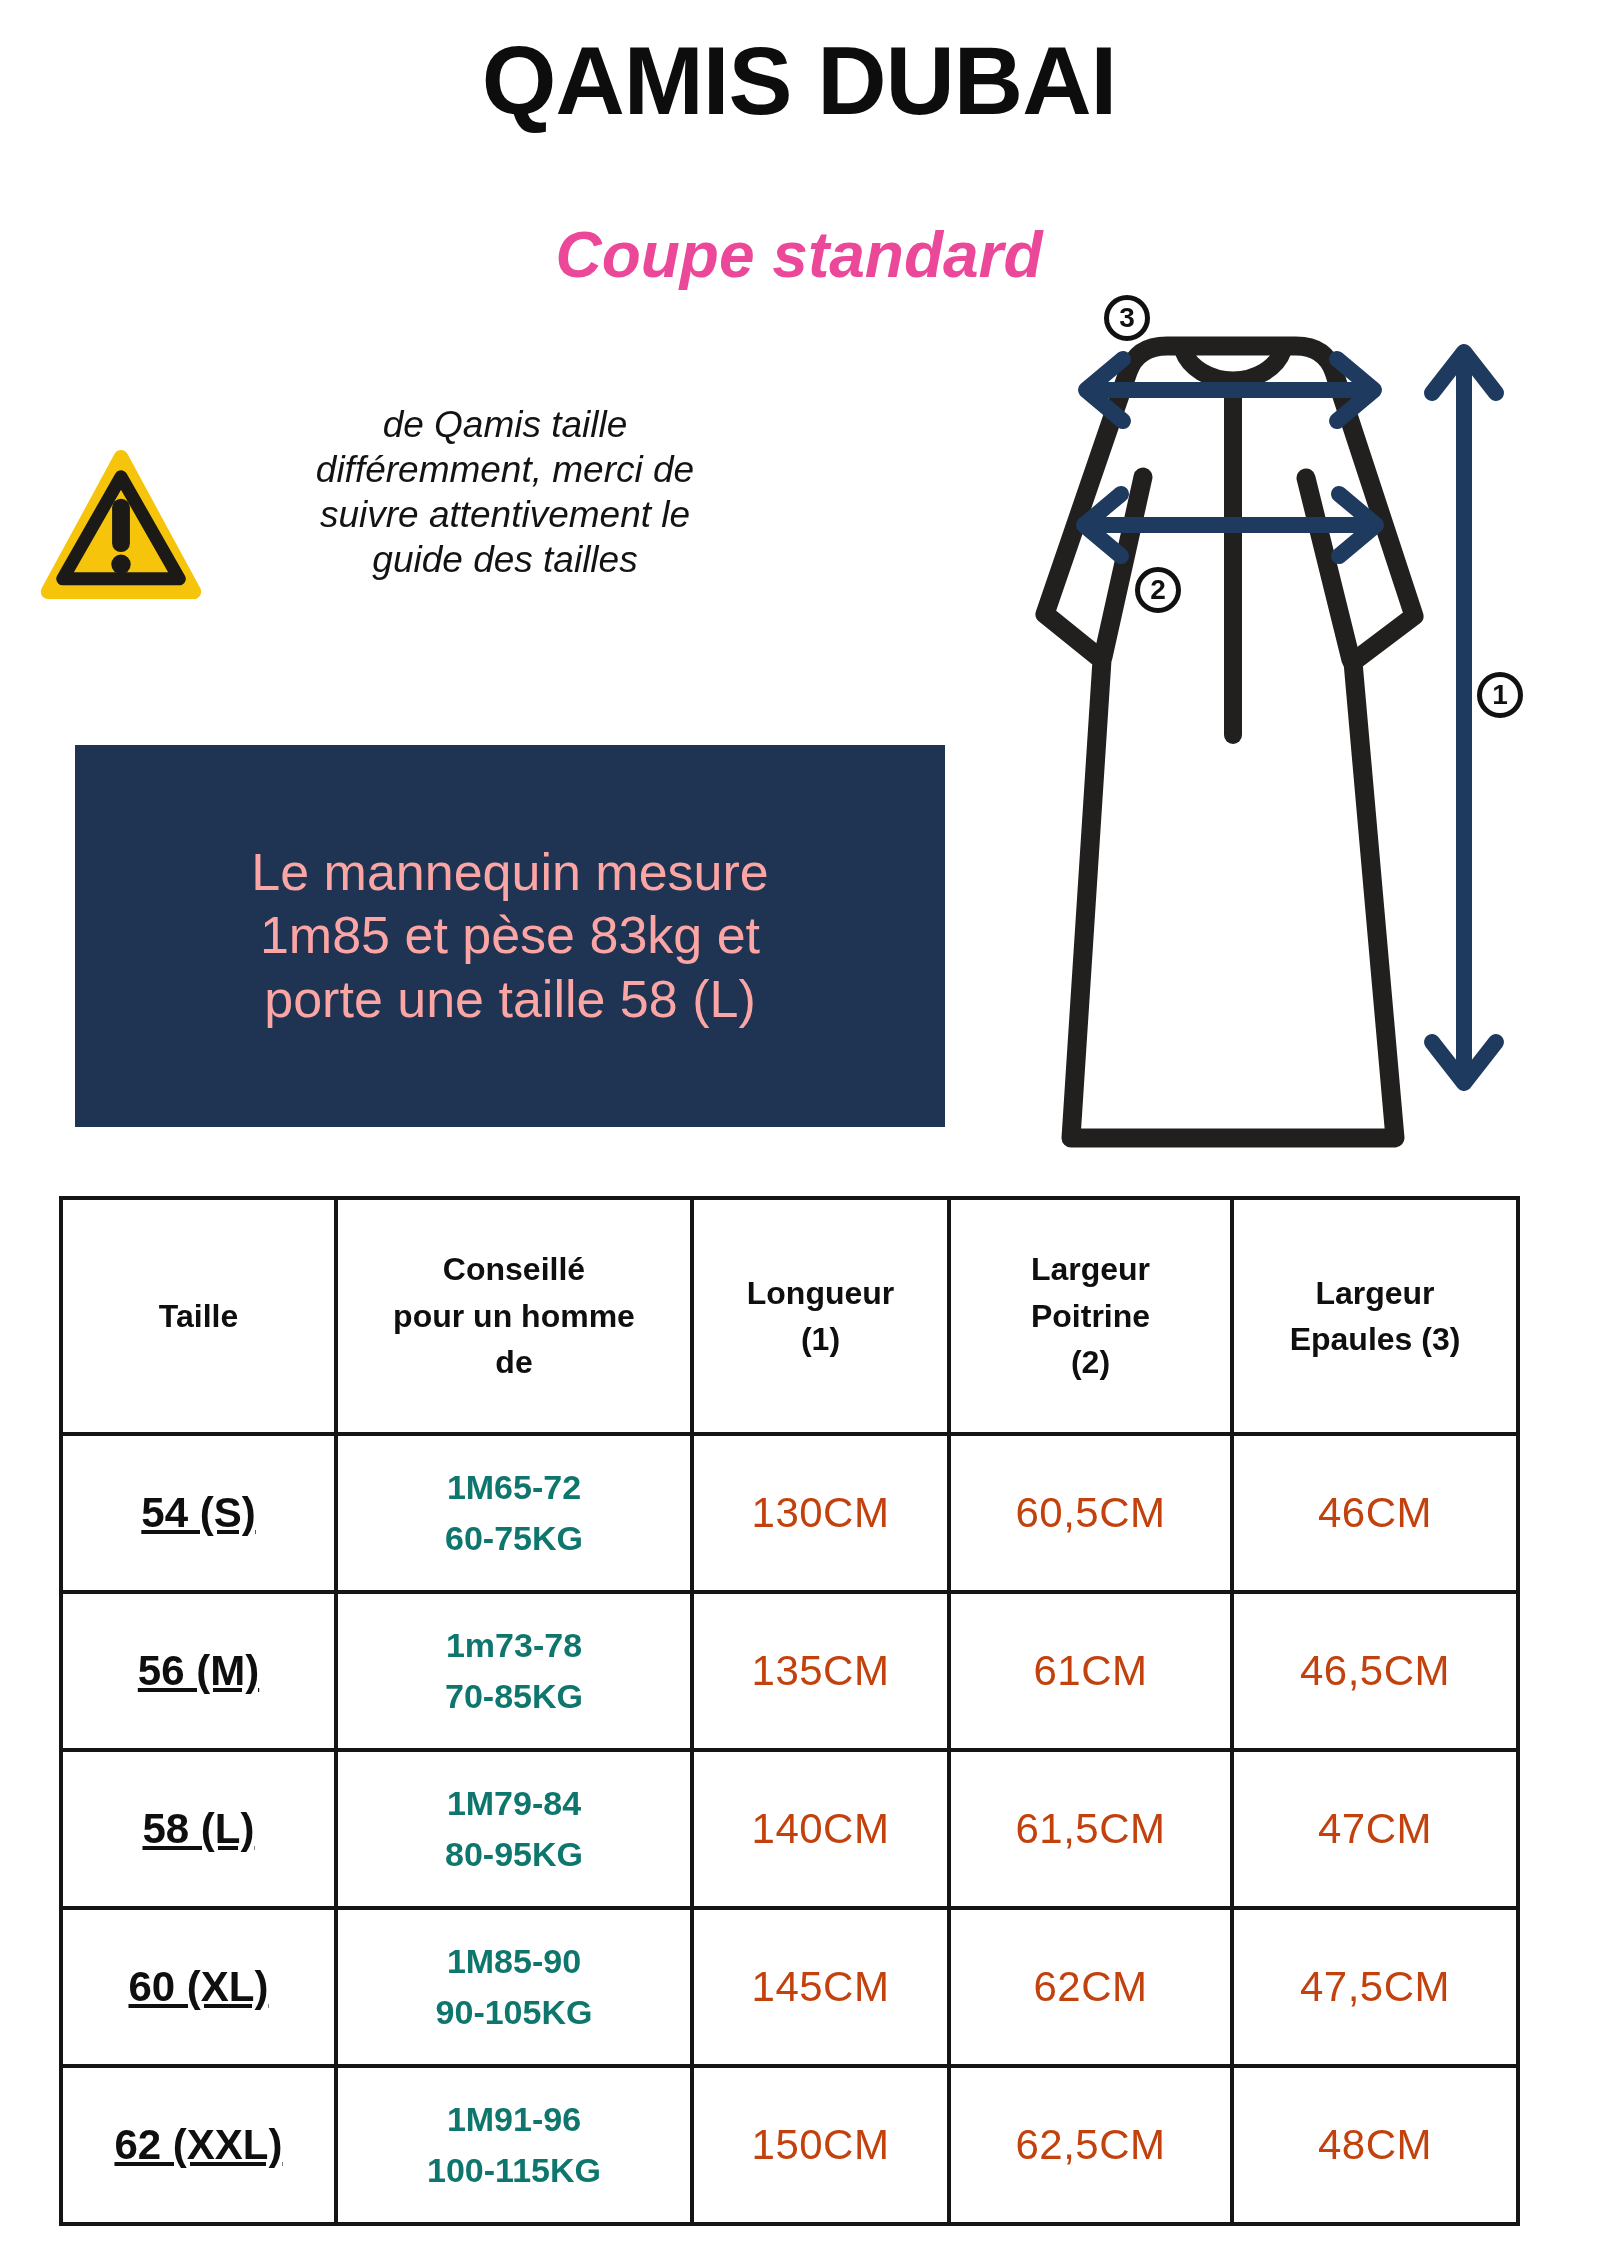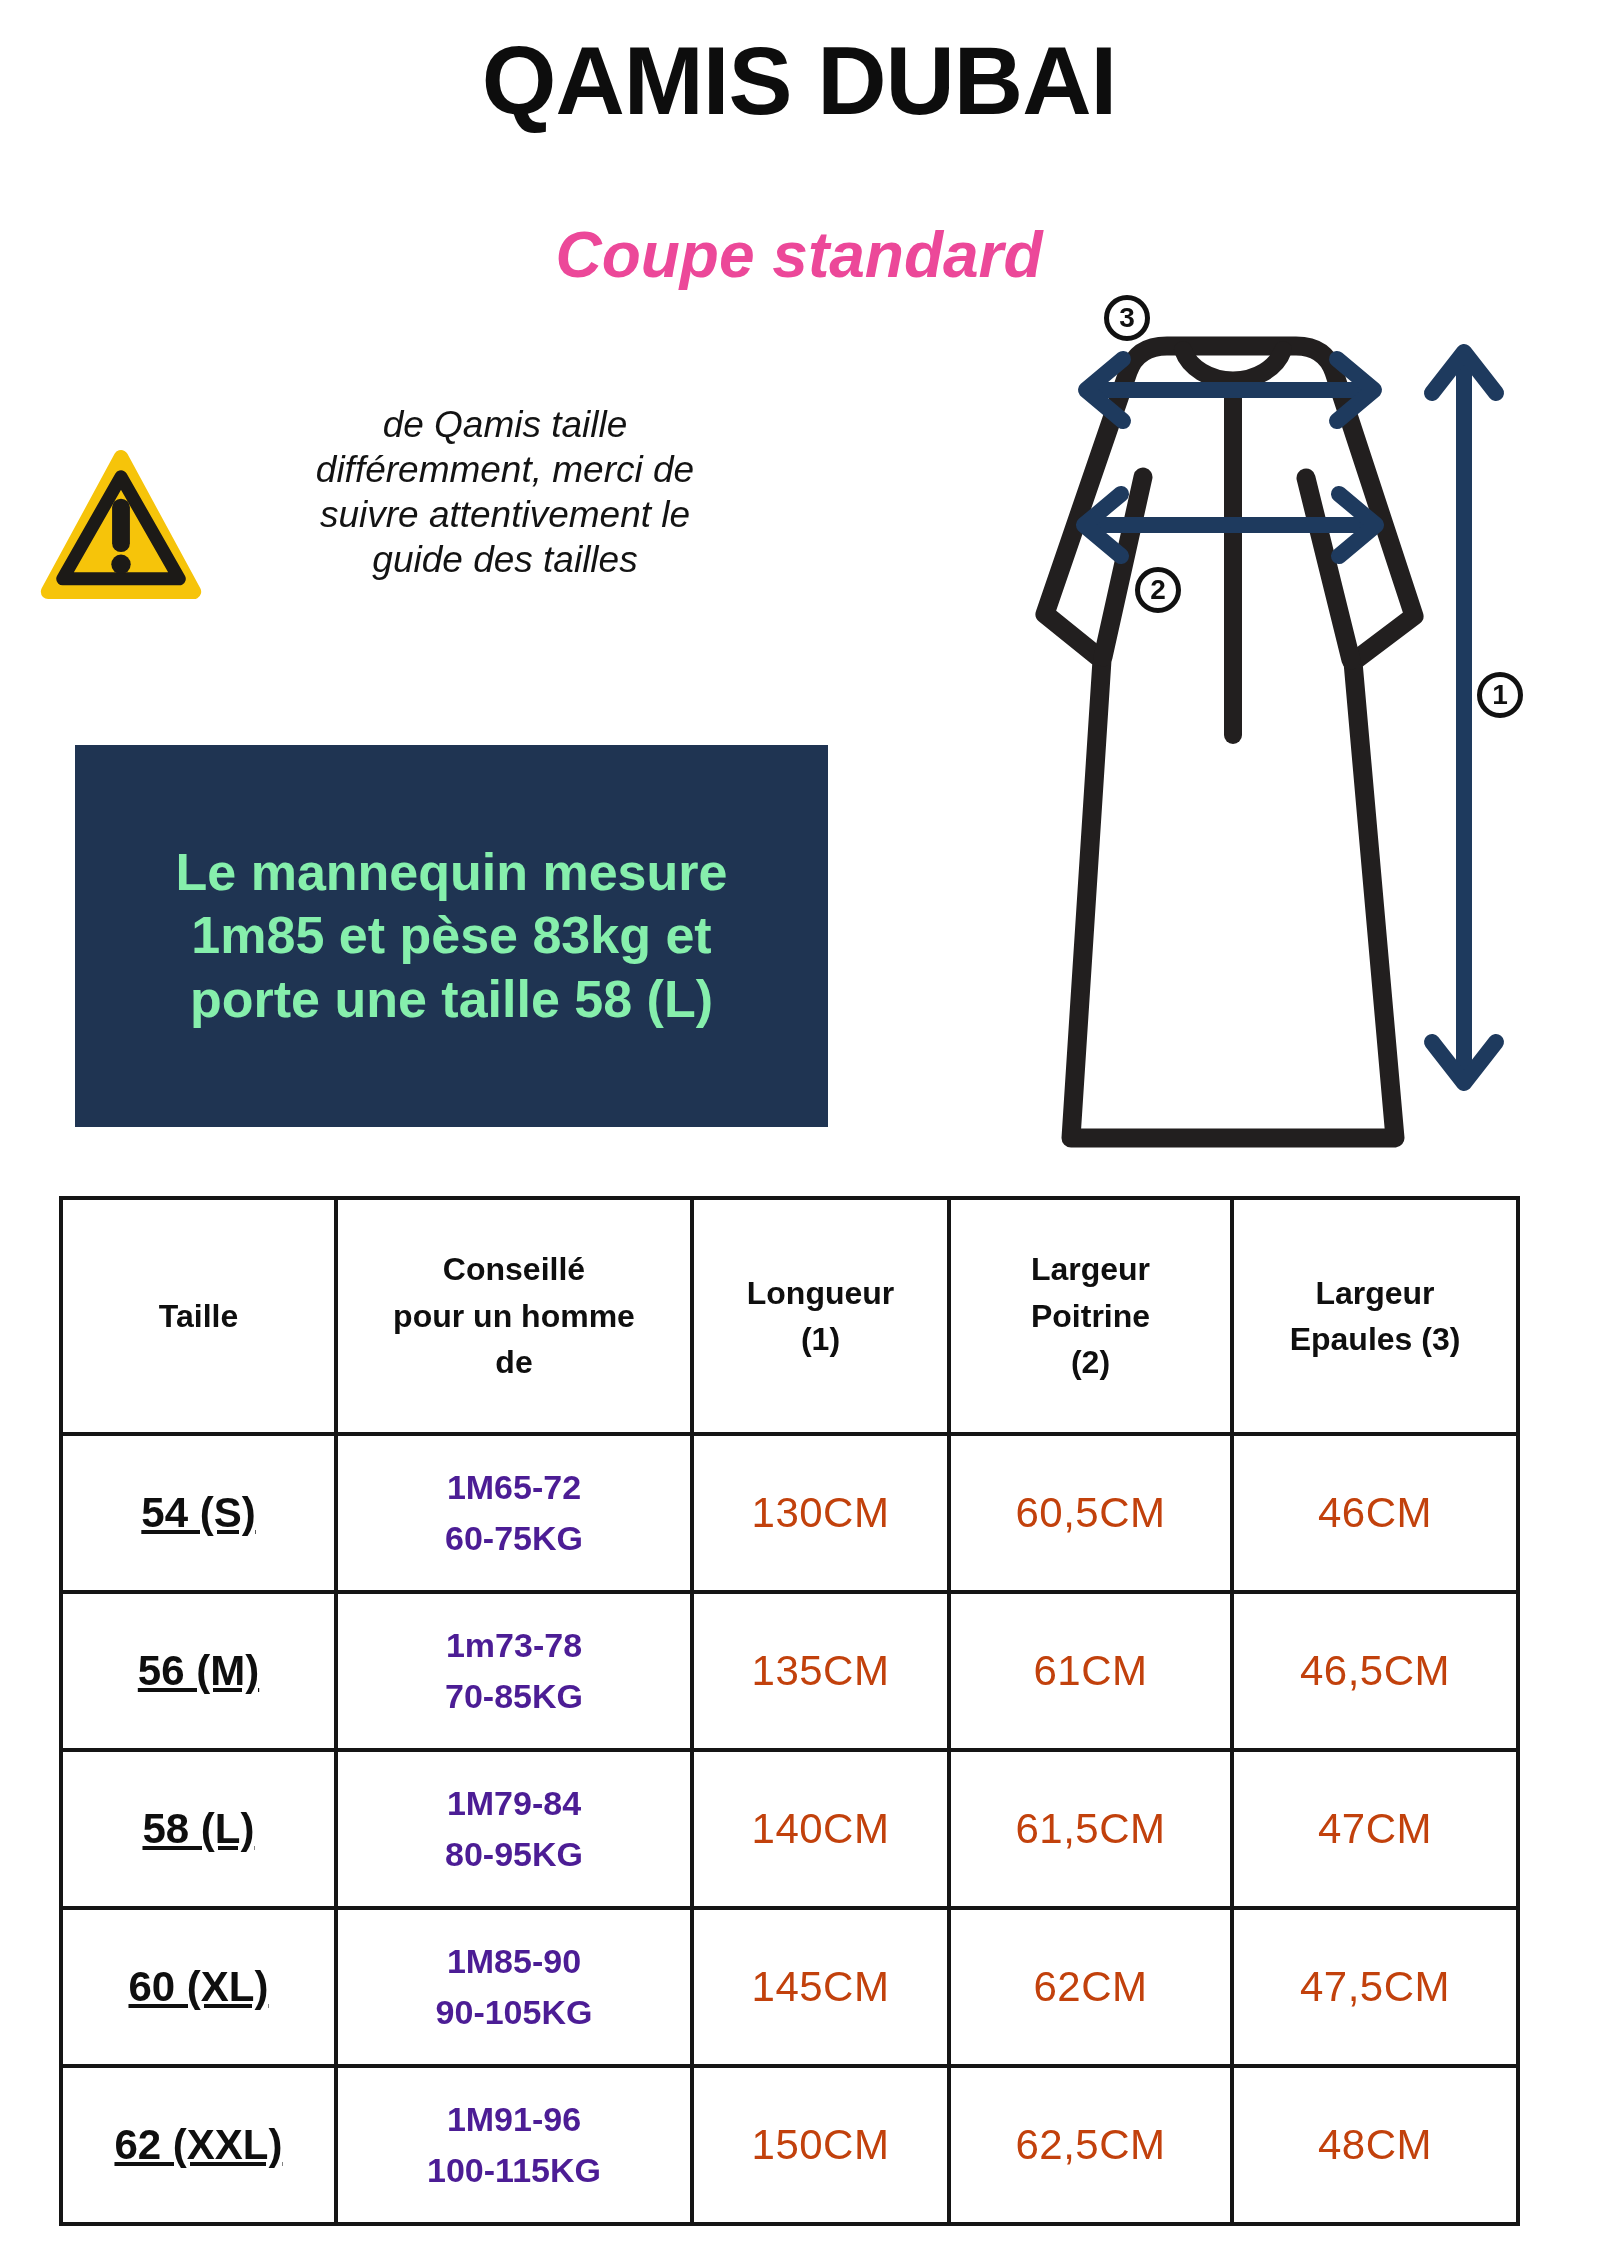--- a/index.html
+++ b/index.html
@@ -26,25 +26,25 @@
   .warning-icon{
     position:absolute;left:40px;top:448px;width:162px;height:158px;
   }
   .warning-text{
     position:absolute;left:238px;top:402px;width:534px;
     text-align:center;
     font-style:italic;font-size:37px;line-height:1.22;
     color:#131313;
   }
   .mannequin-box{
-    position:absolute;left:75px;top:745px;width:753px;height:382px;
+    position:absolute;left:75px;top:745px;width:870px;height:382px;
     background:#1f3452;
     display:flex;flex-direction:column;justify-content:center;align-items:center;
     text-align:center;
-    color:#86efac;font-size:52px;font-weight:700;line-height:1.22;
+    color:#fca5a5;font-size:52px;font-weight:400;line-height:1.22;
   }
   .diagram{position:absolute;left:0;top:0;width:1598px;height:2245px;pointer-events:none;}
   .diagram svg{position:absolute;left:1018px;top:288px;width:582px;height:880px;}
   .measure-marker{
     position:absolute;width:46px;height:46px;border-radius:50%;
     background:#ffffff;border:5px solid #111111;box-sizing:border-box;
     display:flex;align-items:center;justify-content:center;
     font-size:28px;font-weight:700;color:#111111;
   }
   .marker-3{left:1104px;top:295px;}
@@ -60,21 +60,21 @@
     border:4px solid #151515;
     text-align:center;vertical-align:middle;
     padding:0;
   }
   table.size-table th{
     height:232px;
     font-size:32px;font-weight:700;line-height:1.45;color:#0f0f0f;
   }
   table.size-table td{height:154px;}
   td.c-taille{font-size:42px;font-weight:700;color:#0f0f0f;text-decoration:underline;}
-  td.c-cons{font-size:34px;font-weight:700;line-height:1.5;color:#4c1d95;}
+  td.c-cons{font-size:34px;font-weight:700;line-height:1.5;color:#0f766e;}
   td.c-val{font-size:42px;font-weight:400;letter-spacing:0.5px;color:#c2410c;}
   .col-taille{width:275px;}
   .col-cons{width:356px;}
   .col-long{width:257px;}
   .col-poit{width:283px;}
   .col-epau{width:286px;}
 </style>
 </head>
 <body>
 

